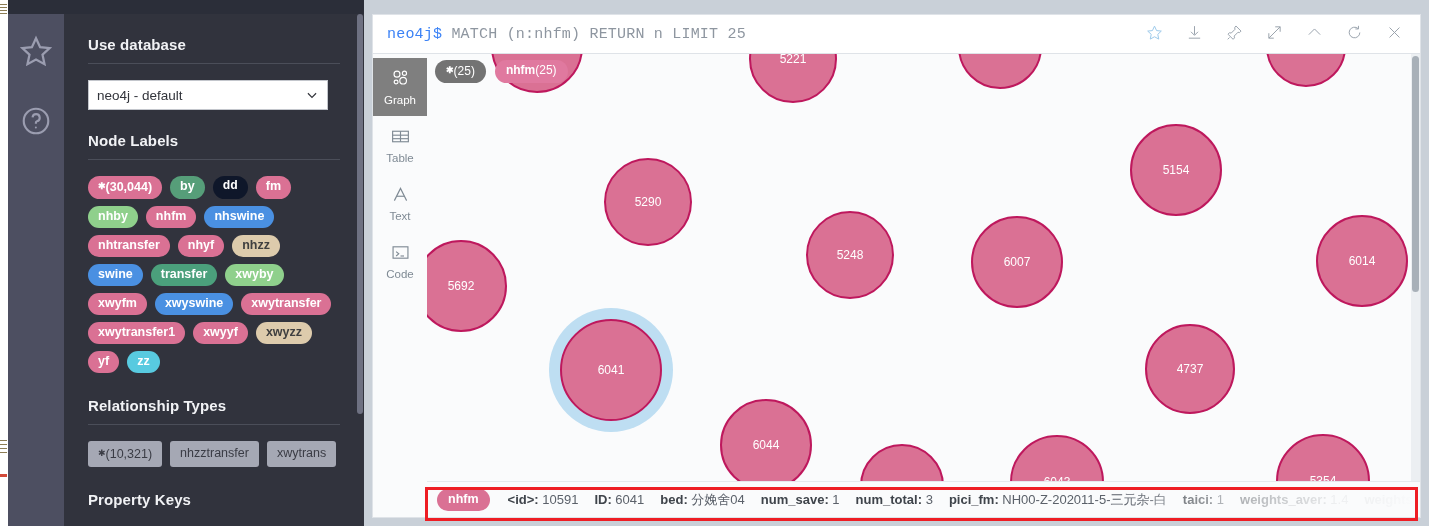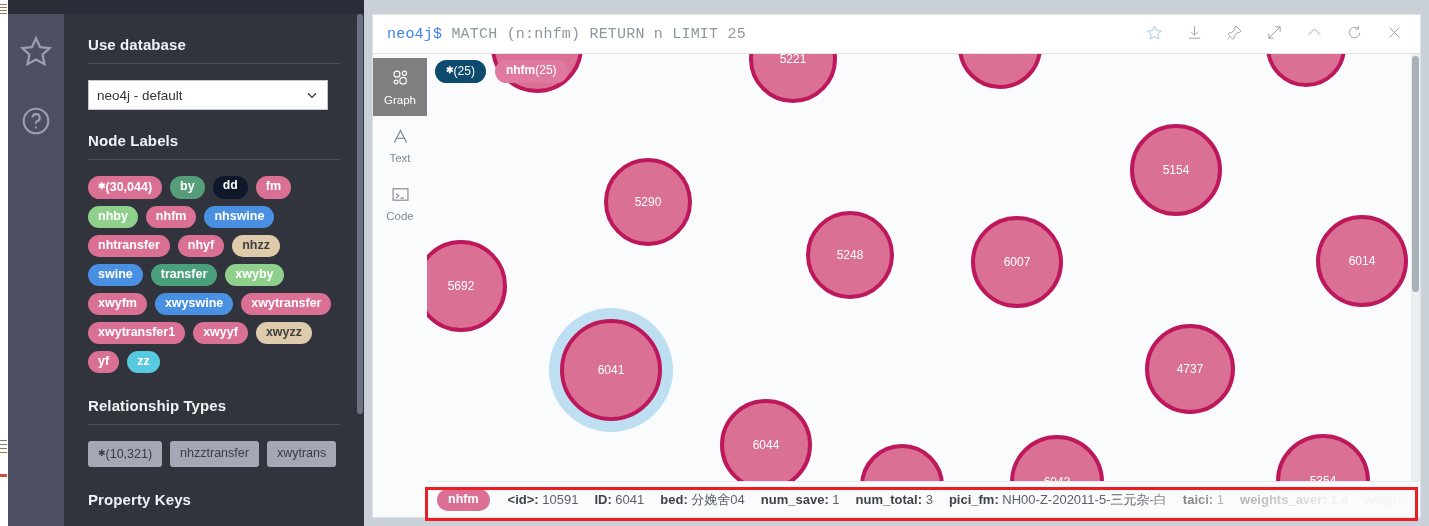--- a/index.html
+++ b/index.html
@@ -142,21 +142,21 @@
   .legend-chip {
     border-radius: 12px; padding: 3px 11px 4px 11px; font-size: 12px;
     line-height: 15px; color: #ffffff; font-weight: bold; cursor: pointer;
     white-space: nowrap;
   }
   .legend-chip .cnt { font-weight: normal; }
   .legend-chip .star { font-size: 9px; vertical-align: 2px; }
 
   .node {
     position: absolute; border-radius: 50%;
-    background: #da7194; border: 4px solid #be185d;
+    background: #da7194; border: 2px solid #be185d;
     display: flex; align-items: center; justify-content: center;
     color: #ffffff; font-size: 12px; cursor: pointer;
     font-family: "Liberation Sans", sans-serif;
   }
   .node.selected { box-shadow: 0 0 0 11px #bedef2; }
 
   
   .canvas-scroll {
     position: absolute; right: 0; top: 0; width: 9px; height: 100%;
     background: #eceff2; z-index: 7;
@@ -276,41 +276,52 @@
                 <circle cx="16.5" cy="6" r="2.4"></circle>
                 <circle cx="15" cy="14.5" r="3.8"></circle>
                 <circle cx="7" cy="16" r="2.2"></circle>
               </svg>
           </span>
           <span>Graph</span>
         </div>
         <div class="view-tab">
           <span>
             <svg width="21" height="21" viewBox="0 0 24 24">
+                <rect x="3" y="6" width="18" height="12"></rect>
+                <line x1="3" y1="10.5" x2="21" y2="10.5"></line>
+                <line x1="3" y1="14.5" x2="21" y2="14.5"></line>
+                <line x1="12" y1="6" x2="12" y2="18"></line>
+              </svg>
+          </span>
+          <span>Table</span>
+        </div>
+        <div class="view-tab">
+          <span>
+            <svg width="21" height="21" viewBox="0 0 24 24">
                 <polyline points="5,19 12,5 19,19"></polyline>
                 <line x1="8" y1="14" x2="16" y2="14"></line>
               </svg>
           </span>
           <span>Text</span>
         </div>
         <div class="view-tab">
           <span>
             <svg width="21" height="21" viewBox="0 0 24 24">
                 <rect x="3.5" y="5.5" width="17" height="13"></rect>
                 <polyline points="7,11 10,13.5 7,16"></polyline>
                 <line x1="12" y1="16" x2="16" y2="16"></line>
               </svg>
           </span>
           <span>Code</span>
         </div>
       </div>
 
       <div class="canvas">
         <div class="legend" id="legend">
-            <div class="legend-chip" style="background: #0c4a6e;"><span class="star">✱</span><span class="cnt">(25)</span></div>
+            <div class="legend-chip" style="background: #737373;"><span class="star">✱</span><span class="cnt">(25)</span></div>
             <div class="legend-chip" style="background: rgb(224, 121, 159);"><span>nhfm</span><span class="cnt">(25)</span></div>
           </div>
         <div id="nodes-layer">
             <div class="node" style="left: 64px; top: -53px; width: 92px; height: 92px;"></div>
             <div class="node" style="left: 322px; top: -39px; width: 88px; height: 88px;">5221</div>
             <div class="node" style="left: 531px; top: -49px; width: 84px; height: 84px;"></div>
             <div class="node" style="left: 839px; top: -47px; width: 80px; height: 80px;"></div>
             <div class="node" style="left: 703px; top: 70px; width: 92px; height: 92px;">5154</div>
             <div class="node" style="left: 177px; top: 104px; width: 88px; height: 88px;">5290</div>
             <div class="node" style="left: 379px; top: 157px; width: 88px; height: 88px;">5248</div>

